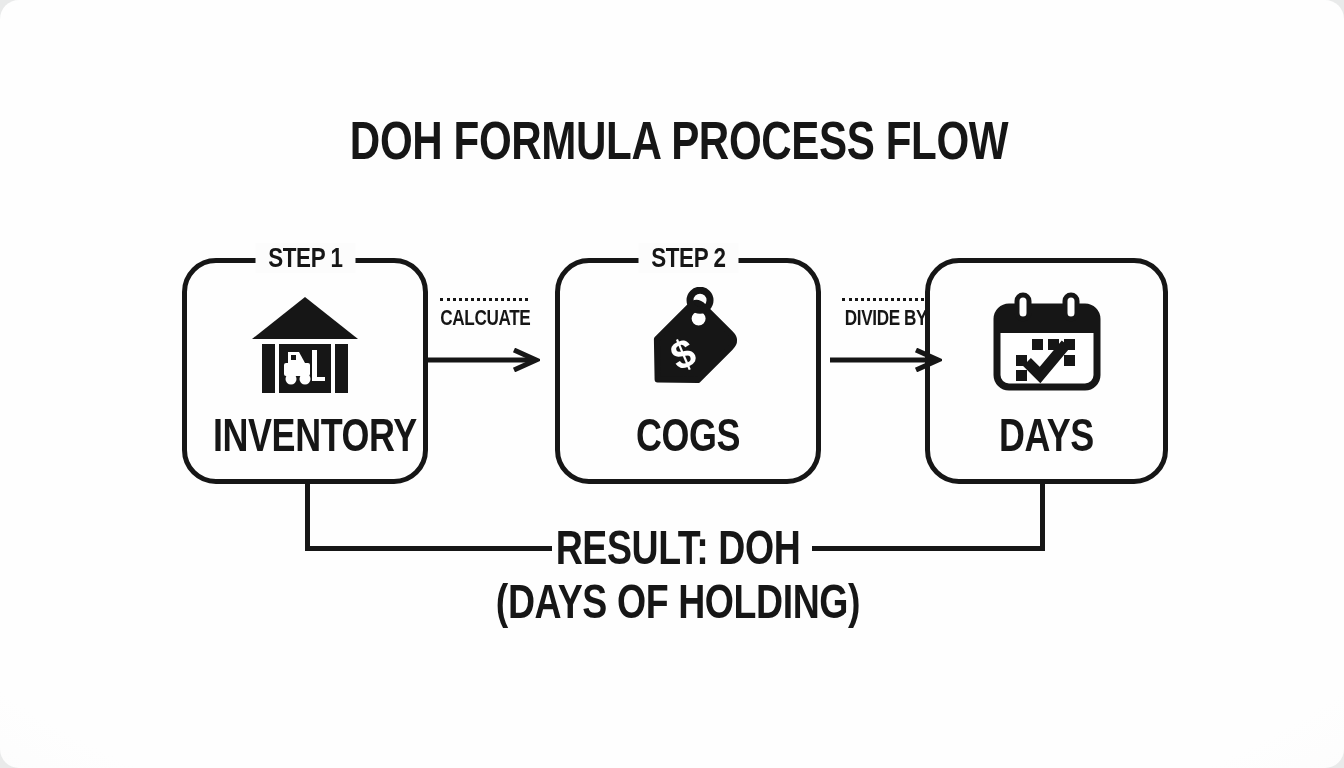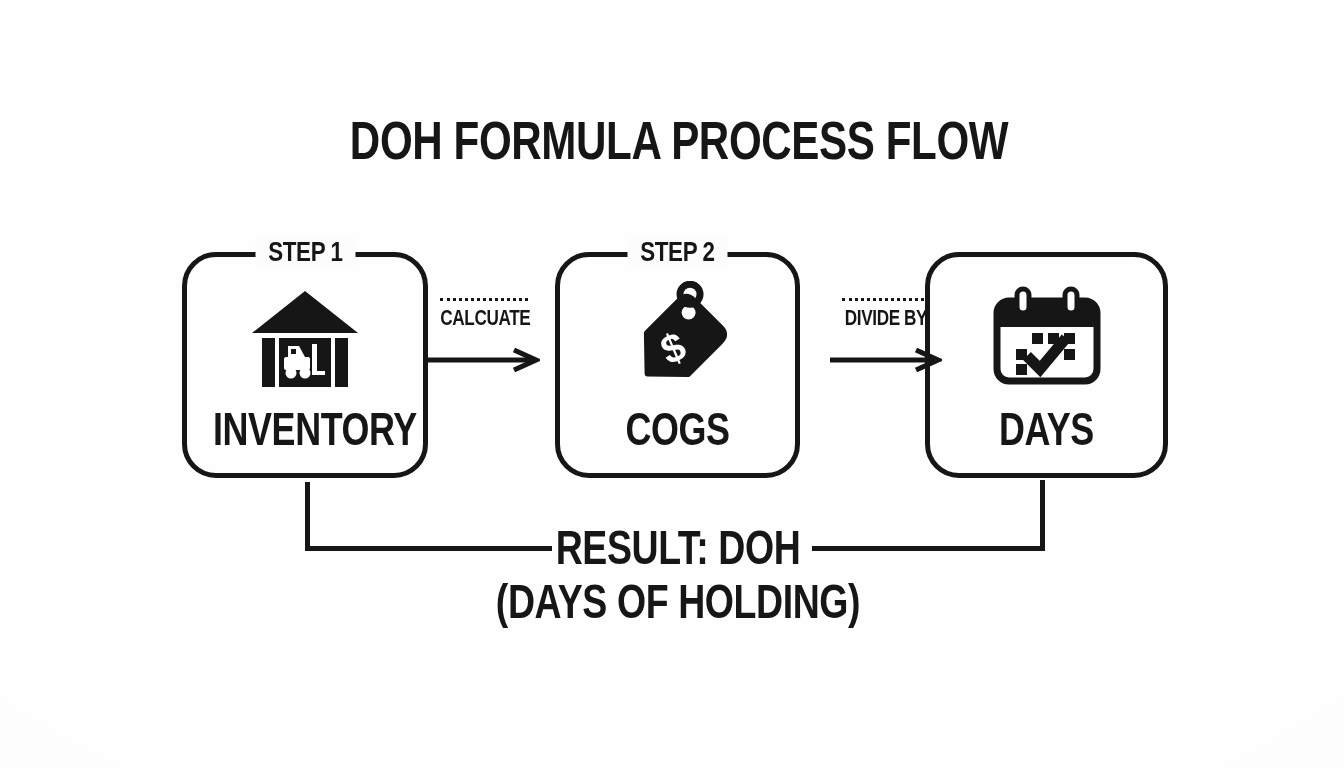--- a/index.html
+++ b/index.html
@@ -7,35 +7,36 @@
     font-family:"Liberation Sans","DejaVu Sans",sans-serif;
     background:#e9eaea;
   }
   #canvas{
     position:relative;
     width:1344px;height:768px;
     margin:0 auto;
     overflow:hidden;
     background:radial-gradient(120% 125% at 50% 45%, #fefefe 55%, #f1f2f2 100%);
     color:#161616;
+    border-radius:19px;
   }
   .cond{transform:scaleX(0.78);transform-origin:50% 50%;letter-spacing:-0.5px;}
   
   .page-title{
     position:absolute;left:14px;right:0;top:112px;
     text-align:center;font-size:54px;line-height:56px;font-weight:700;
   }
   
   .box{
-    position:absolute;top:252px;height:226px;
+    position:absolute;top:258px;height:226px;
     border:5px solid #161616;border-radius:34px;
     box-sizing:border-box;
   }
   .box1{left:182px;width:246px;}
-  .box2{left:555px;width:245px;}
+  .box2{left:555px;width:266px;}
   .box3{left:925px;width:243px;}
   .step-tab{
     position:absolute;top:-20px;left:0;right:0;text-align:center;
   }
   .step-tab span{
     display:inline-block;background:#fcfcfc;padding:0 16px;
     font-size:28px;line-height:30px;font-weight:700;
     transform:scaleX(0.8);letter-spacing:-0.5px;
   }
   .icon-wrap{

